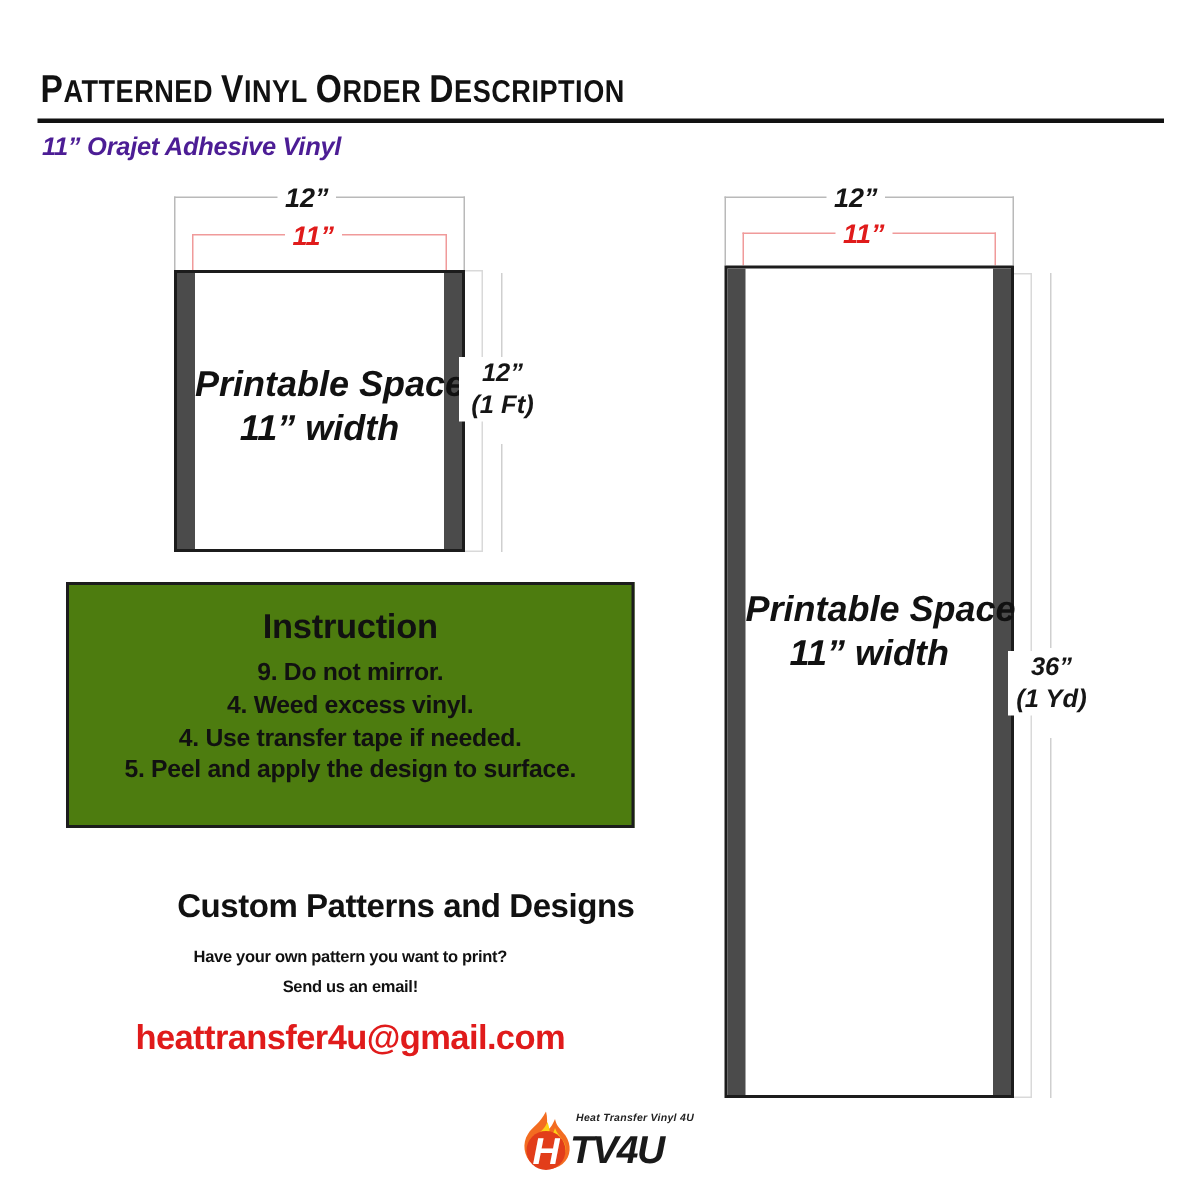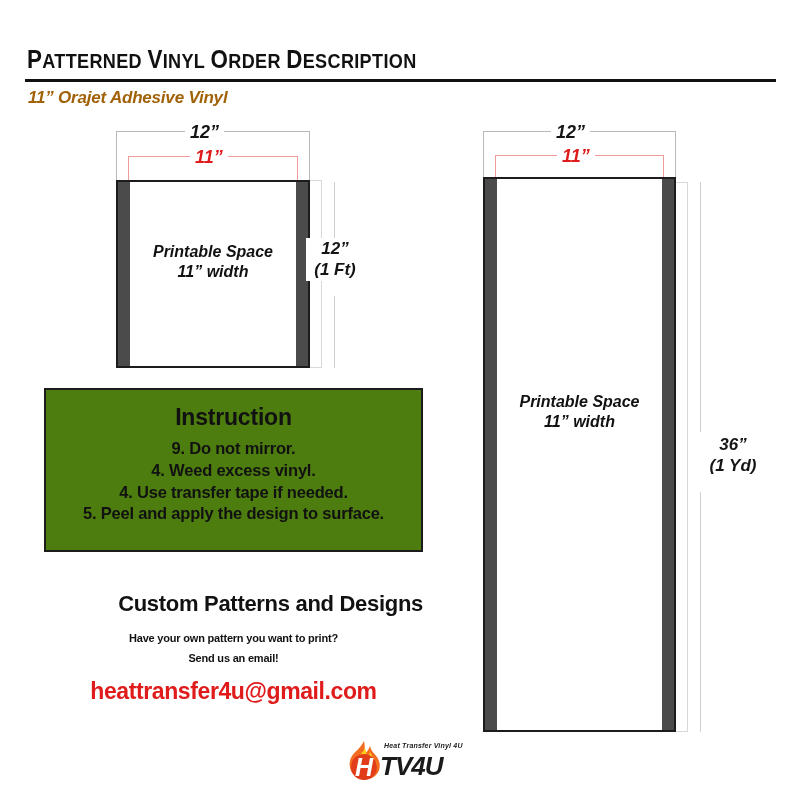--- a/index.html
+++ b/index.html
@@ -43,21 +43,21 @@
     background: #111111;
   }
 
   #subtitle {
     position: absolute;
     left: 28px;
     top: 88px;
     font-size: 17px;
     font-weight: bold;
     font-style: italic;
-    color: #a16207;
+    color: #4c1d95;
     letter-spacing: -0.2px;
     white-space: nowrap;
   }
 
   
   .roll {
     position: absolute;
     box-sizing: border-box;
     background: #ffffff;
     border: 2px solid #1c1c1c;
@@ -76,21 +76,21 @@
     background: #4b4b4b;
   }
   .sidebar-strip.left  { left: 0; }
   .sidebar-strip.right { right: 0; }
 
   .roll-label {
     position: absolute;
     left: 12px;
     right: 12px;
     text-align: center;
-    font-size: 16px;
+    font-size: 24px;
     font-weight: bold;
     font-style: italic;
     color: #111111;
     line-height: 1.22;
     white-space: nowrap;
   }
 
   
   .dim-bracket {
     position: absolute;
@@ -280,21 +280,21 @@
     <div class="sidebar-strip left"></div>
     <div class="sidebar-strip right"></div>
     <div class="roll-label" style="top:213px;">
       <div>Printable Space</div>
       <div>11” width</div>
     </div>
   </div>
 
   <div class="vdim-line" style="left:700px; top:182px; height:250px;"></div>
   <div class="vdim-line" style="left:700px; top:492px; height:240px;"></div>
-  <div class="vdim-text" style="left:672px; top:434px; width:58px;margin-left:32px;">
+  <div class="vdim-text" style="left:672px; top:434px; width:58px;">
     <div>36”</div>
     <div>(1 Yd)</div>
   </div>
 </div>
 
 <div id="instruction-box">
   <div id="instruction-title">Instruction</div>
   <div id="instruction-steps">
     <div class="instruction-step">9. Do not mirror.</div>
     <div class="instruction-step">4. Weed excess vinyl.</div>

